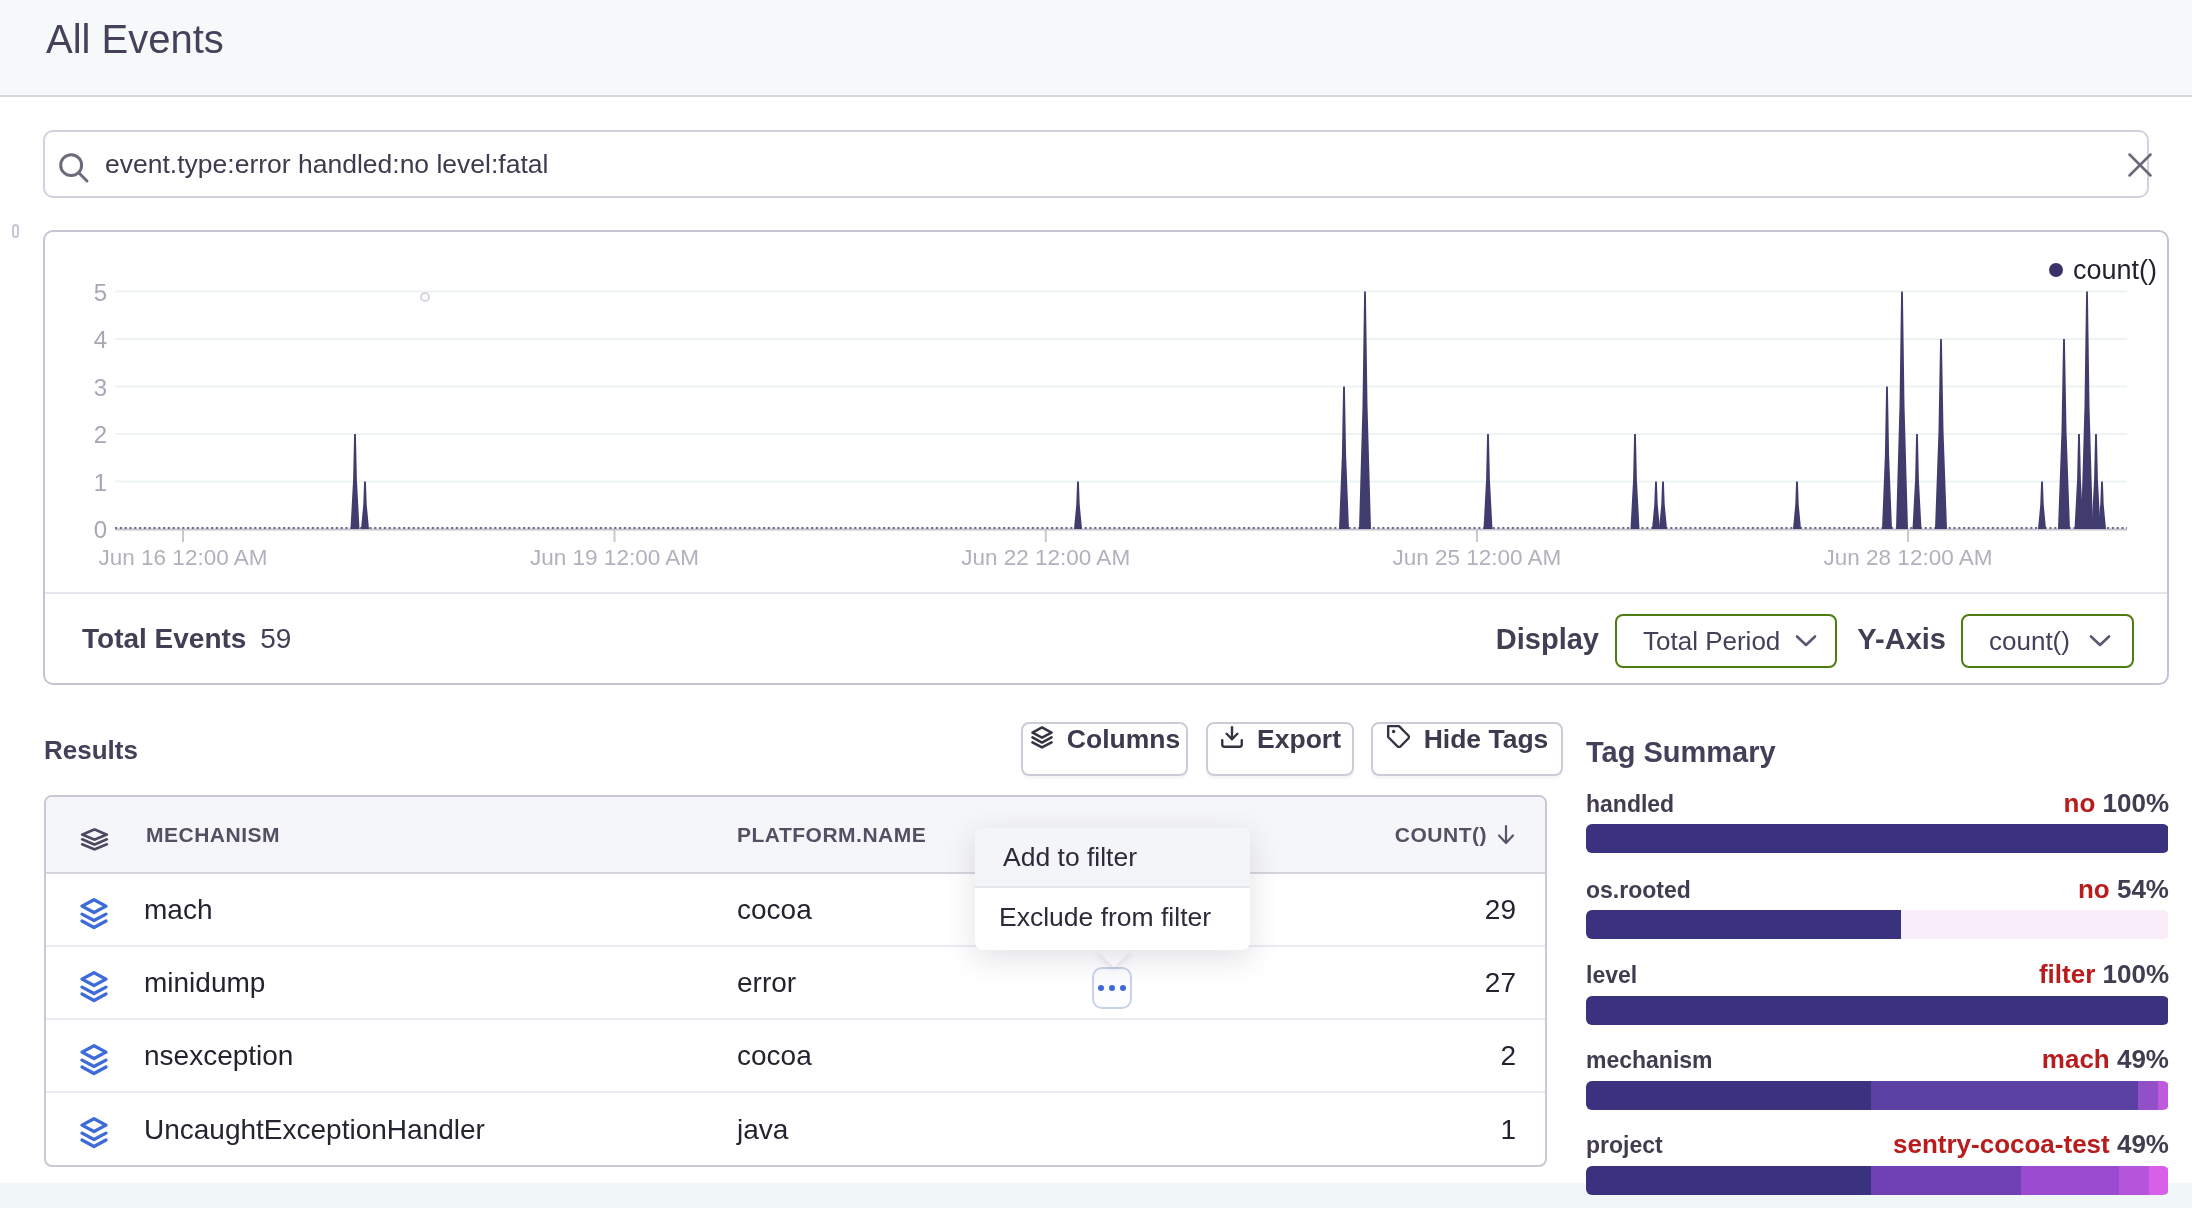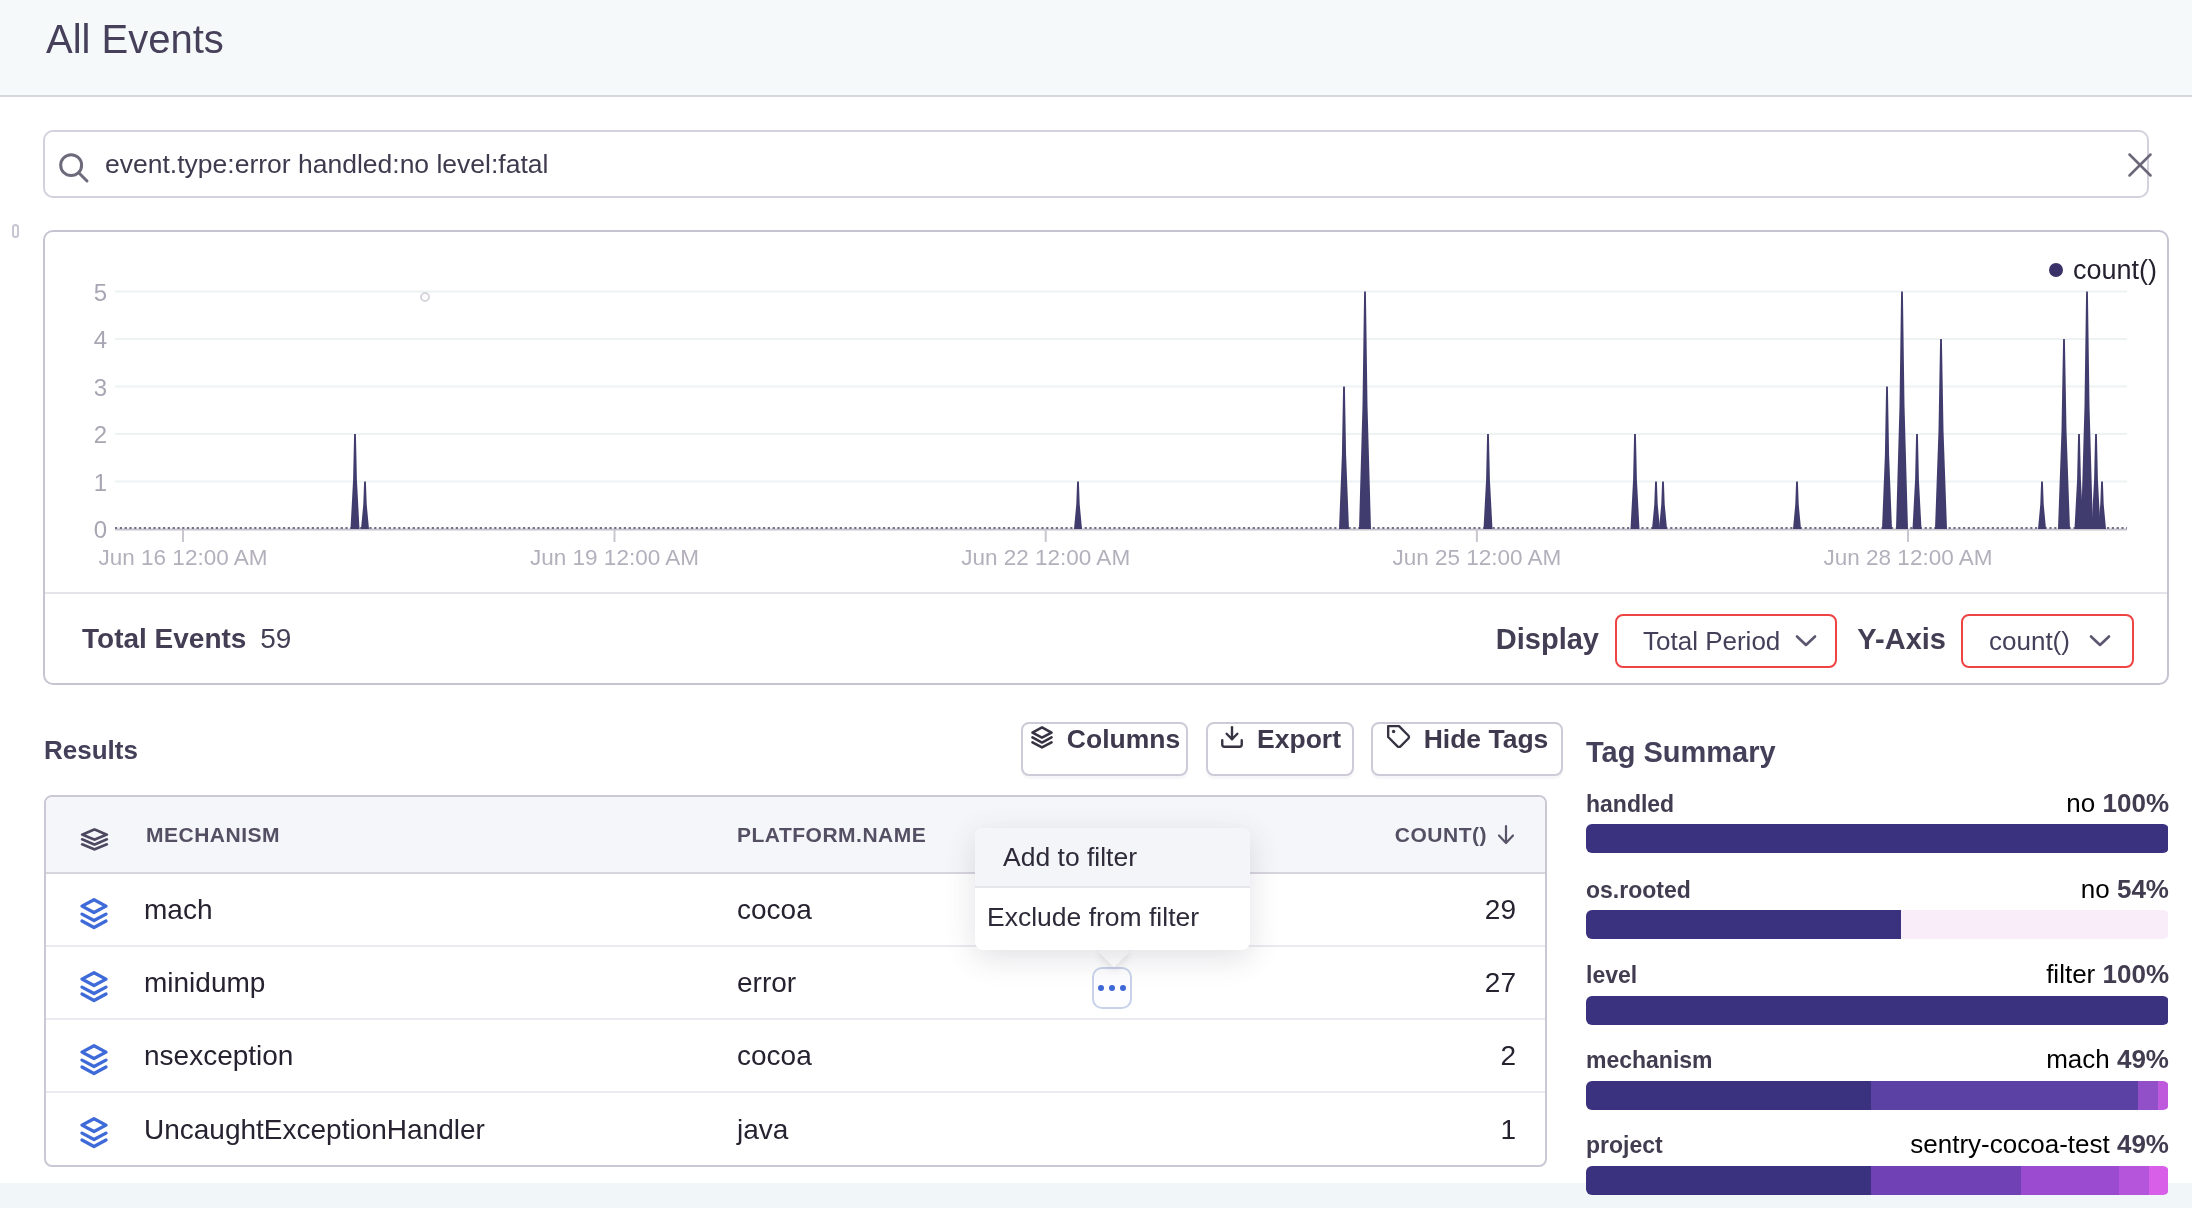--- a/index.html
+++ b/index.html
@@ -8,24 +8,24 @@
  box-shadow:0 3px 1px rgba(45,0,85,0.04)}
 .trow{height:73px;display:flex;align-items:center;position:relative;font-size:28px;color:#272230}
 .ricon{position:absolute;left:32px;top:21px;display:flex}
 .cname{position:absolute;left:98px}
 .cplat{position:absolute;left:691px}
 .ccount{position:absolute;right:29px;text-align:right}
 .tagrow{position:absolute;left:1586px;width:583px;font-size:23px;color:#423c50;display:flex;justify-content:space-between;align-items:baseline}
 .tn{font-weight:bold}
 .tval{color:#423c50;font-size:26px}
 .tval b{font-weight:bold}
-.tv{color:#000000;font-weight:normal}
+.tv{color:#b91c1c;font-weight:bold}
 .tagbar{position:absolute;left:1586px;width:583px;height:29px;border-radius:6px;overflow:hidden;display:flex}
 .drop svg{flex:none}
-.drop{height:54px;background:#fff;border:2px solid #ef4444;border-radius:8px;display:flex;align-items:center;
+.drop{height:54px;background:#fff;border:2px solid #4d7c0f;border-radius:8px;display:flex;align-items:center;
  justify-content:space-between;font-size:26px;color:#45405a;padding:0 20px 0 26px;white-space:nowrap;gap:14px}
 .flab{font-size:29px;font-weight:bold;color:#443e55}
 </style></head>
 <body>
 <div style="position:relative;width:2192px;height:1208px;overflow:hidden">
 
 <div class="abs" style="left:0;top:0;width:2192px;height:97px;background:#f6f9fa;border-bottom:2px solid #d4d8dc"></div>
 <div class="abs" style="left:46px;top:17px;font-size:40px;color:#46405a">All Events</div>
 
 <div class="abs" style="left:0;top:1183px;width:2192px;height:25px;background:#f1f7f8"></div>
@@ -243,15 +243,15 @@
   <span style="width:6px;height:6px;border-radius:50%;background:#3e68d8"></span>
   <span style="width:6px;height:6px;border-radius:50%;background:#3e68d8"></span>
   <span style="width:6px;height:6px;border-radius:50%;background:#3e68d8"></span>
 </div>
 
 <div class="abs" style="left:1103px;top:941px;width:22px;height:22px;background:#fff;transform:rotate(45deg);
      box-shadow:2px 2px 7px rgba(67,61,87,0.13);z-index:29"></div>
 <div class="abs" style="left:975px;top:828px;width:275px;height:122px;background:#fff;border-radius:8px;
      box-shadow:0 8px 30px rgba(67,61,87,0.16);z-index:30;overflow:hidden">
   <div style="height:60px;background:#f4f5f8;border-bottom:2px solid #e8e6ed;line-height:58px;padding-left:28px;font-size:26.5px;color:#2e2a3a">Add to filter</div>
-  <div style="height:60px;line-height:58px;padding-left:12px;font-size:26.5px;color:#2e2a3a">Exclude from filter</div>
+  <div style="height:60px;line-height:58px;padding-left:24px;font-size:26.5px;color:#2e2a3a">Exclude from filter</div>
 </div>
 
 </div>
 </body></html>

